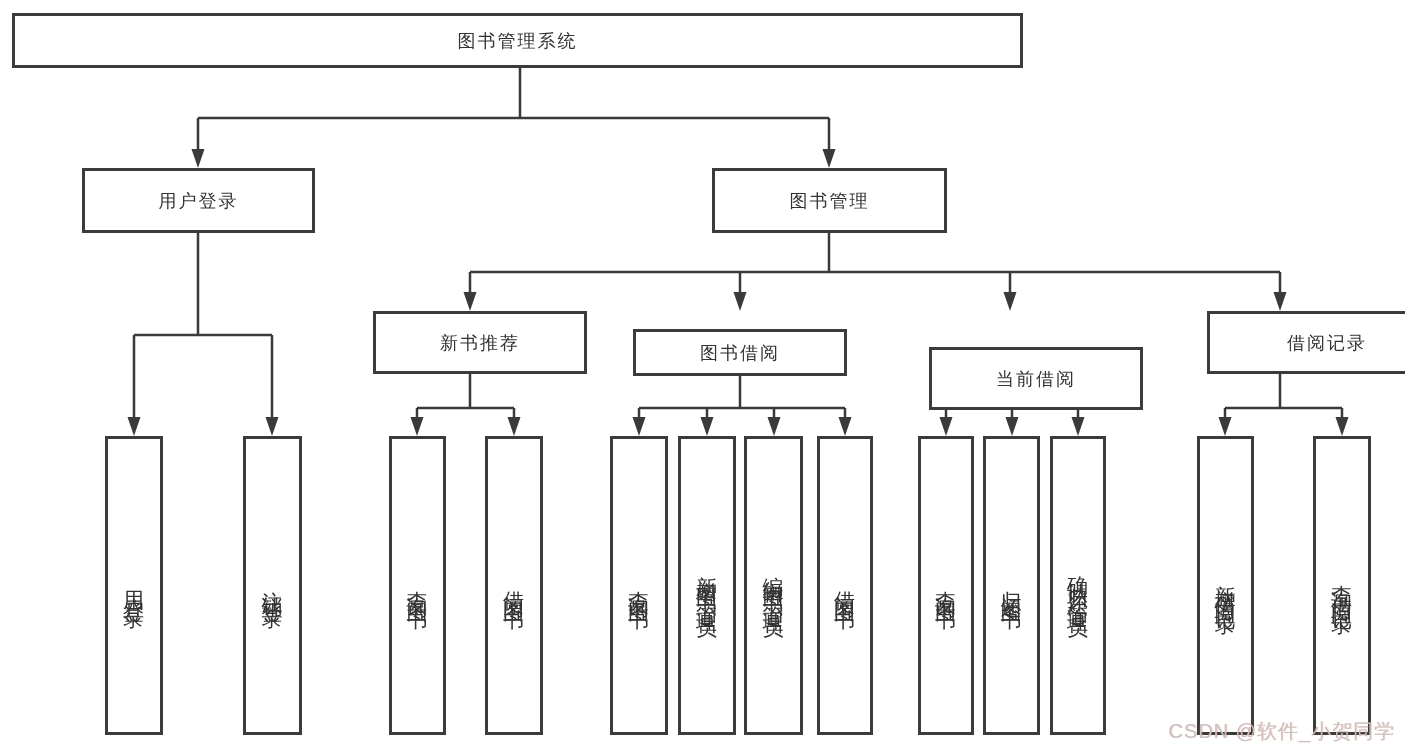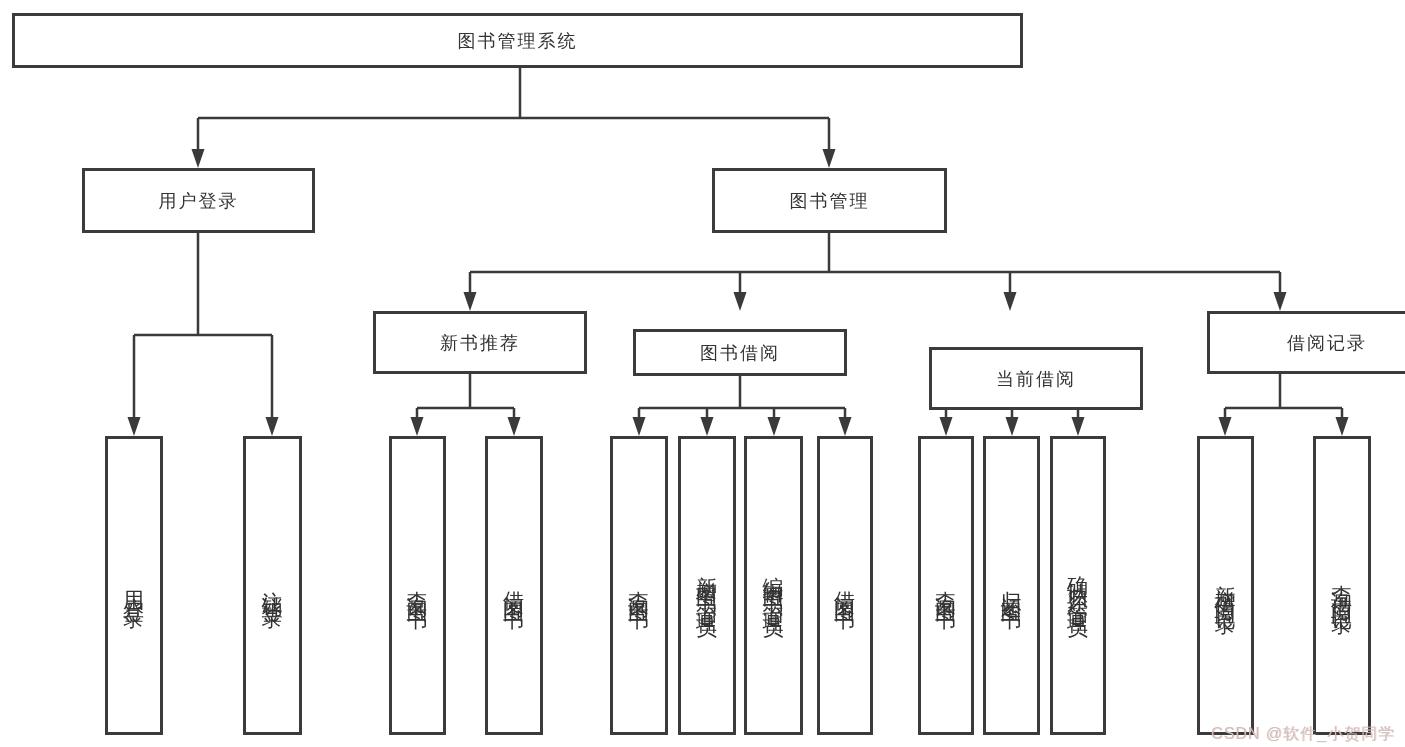--- a/index.html
+++ b/index.html
@@ -36,21 +36,21 @@
     writing-mode: vertical-rl;
     font-size: 21px;
     letter-spacing: 6px;
     line-height: 1.1;
     white-space: nowrap;
   }
   .watermark {
     position: absolute;
     right: 10px;
     bottom: 2px;
-    font-size: 16px;
+    font-size: 20px;
     letter-spacing: 1px;
     color: #c8c3c3;
     text-shadow: 1px 0 0 rgba(252, 85, 49, 0.28);
     z-index: 5;
     white-space: nowrap;
   }
 </style>
 </head>
 <body>
 

